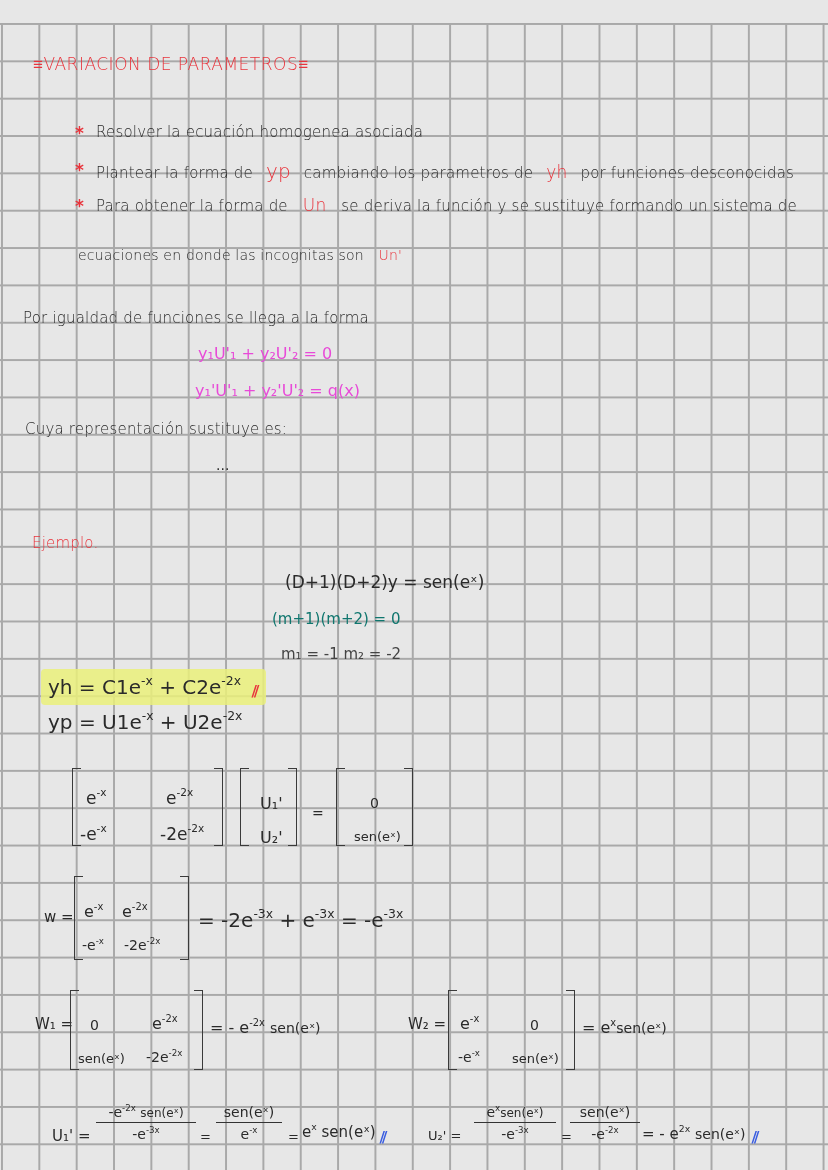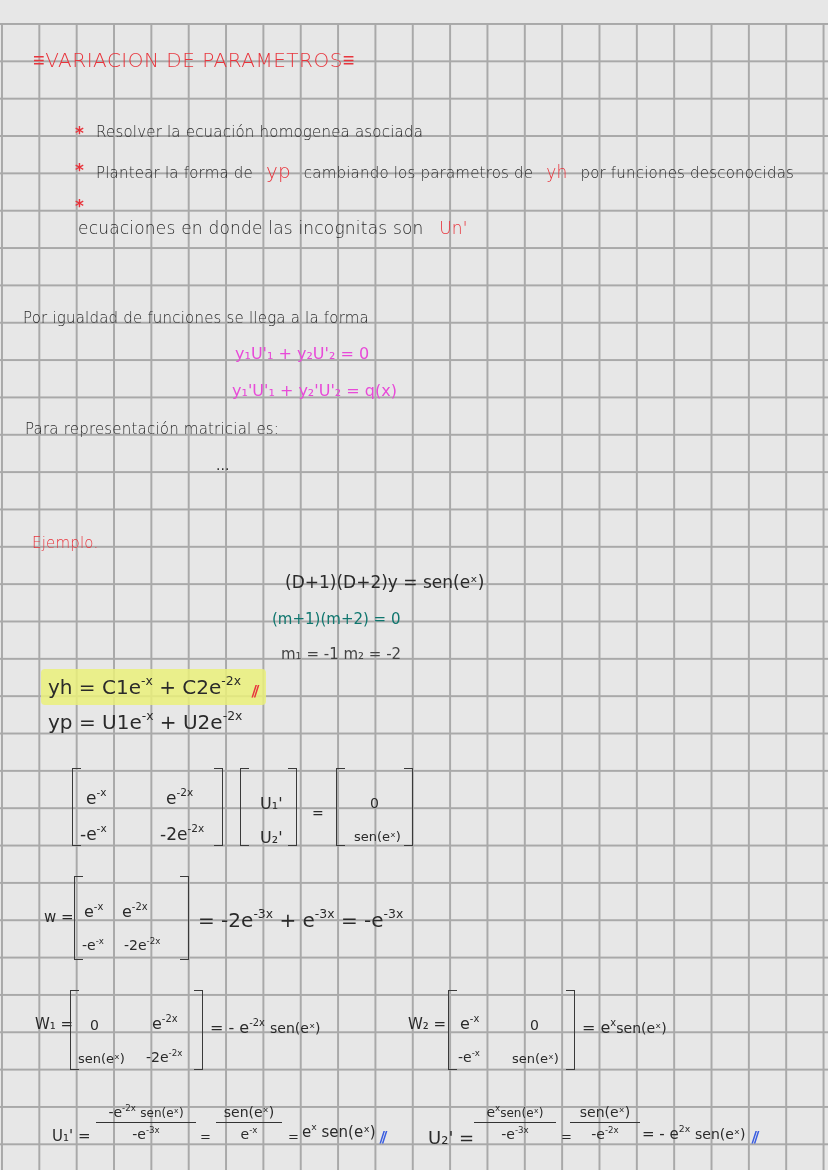--- a/index.html
+++ b/index.html
@@ -19,23 +19,23 @@
       linear-gradient(to right, #a9a9a9 1.5px, transparent 1.5px),
       linear-gradient(to bottom, #a9a9a9 1.5px, transparent 1.5px);
     background-size: 37.35px 37.35px;
     background-position: 1px 0px;
   }
   .t { position: absolute; white-space: nowrap; line-height: 1; }
   .red { color: #e8353d; }
   .pink { color: #e84ad8; }
   .blue { color: #3a5de0; }
   .hand { font-family: "DejaVu Sans", sans-serif; font-weight: 300; letter-spacing: 0.2px; }
-  .title { font-size: 20px; left: 33px; top: 50px; letter-spacing: 0.5px; }
+  .title { font-size: 17px; left: 33px; top: 56px; letter-spacing: 0.5px; }
   .body { font-size: 15px; }
-  .eq { font-size: 15px; margin-left: 37px; }
+  .eq { font-size: 15px; }
   .big { font-size: 20px; }
   sup { font-size: 0.62em; vertical-align: 0.75em; line-height: 0; }
   .star { font-size: 17px; font-weight: bold; }
   .highlight {
     position: absolute; left: 41px; top: 669px; width: 225px; height: 36px;
     background: #eaf07a; opacity: 0.85; border-radius: 4px;
   }
   .bracket {
     position: absolute; border: 1.6px solid #3a3a3a;
   }
@@ -62,30 +62,35 @@
   <div class="t red star" style="left:75px;top:162px;">*</div>
   <div class="t body hand" style="left:96px;top:161px;">
     <span>Plantear la forma de</span>
     <span class="red" style="font-size:20px;margin:0 8px;">yp</span>
     <span>cambiando los parametros de</span>
     <span class="red" style="font-size:17px;margin:0 8px;">yh</span>
     <span>por funciones desconocidas</span>
   </div>
 
   <div class="t red star" style="left:75px;top:198px;">*</div>
-
-  <div class="t body hand" style="left:78px;top:220px;font-size:17px;">
+  <div class="t body hand" style="left:96px;top:197px;">
+    <span>Para obtener la forma de</span>
+    <span class="red" style="font-size:17px;margin:0 10px;">Un</span>
+    <span>se deriva la función y se sustituye formando un sistema de</span>
+  </div>
+
+  <div class="t body hand" style="left:78px;top:248px;font-size:14px;">
     <span>ecuaciones en donde las incognitas son</span>
     <span class="red" style="margin-left:10px;">Un'</span>
   </div>
 
   <div class="t body hand" style="left:23px;top:311px;">Por igualdad de funciones se llega a la forma</div>
   <div class="t eq pink" style="left:198px;top:346px;font-size:16px;">y₁U'₁ + y₂U'₂ = 0</div>
   <div class="t eq pink" style="left:195px;top:383px;font-size:16px;">y₁'U'₁ + y₂'U'₂ = q(x)</div>
-  <div class="t body hand" style="left:25px;top:422px;">Para representación matricial es:</div>
+  <div class="t body hand" style="left:25px;top:422px;">Cuya representación sustituye es:</div>
   <div class="t" style="left:216px;top:458px;font-size:14px;">...</div>
 
   <div class="t red body hand" style="left:32px;top:536px;">Ejemplo.</div>
   <div class="t" style="left:285px;top:574px;font-size:17px;">(D+1)(D+2)y = sen(eˣ)</div>
   <div class="t" style="left:272px;top:612px;font-size:15px;color:#0f766e;">(m+1)(m+2) = 0</div>
   <div class="t" style="left:281px;top:647px;font-size:15px;color:#444;">m₁ = -1   m₂ = -2</div>
 
   <div class="highlight"></div>
   <div class="t big" style="left:48px;top:677px;">
     <span>yh =</span>
@@ -177,21 +182,21 @@
       <span class="den"><span>e</span><sup>-x</sup></span>
     </div>
     <div class="t" style="left:288px;top:1130px;font-size:13px;">=</div>
     <div class="t" style="left:302px;top:1125px;font-size:15px;">
       <span>e</span><sup>x</sup> <span>sen(eˣ)</span>
     </div>
     <div class="check blue" style="left:380px;top:1128px;">⫽</div>
   </div>
 
   <div>
-    <div class="t" style="left:428px;top:1129px;font-size:18px;">U₂' =</div>
+    <div class="t" style="left:428px;top:1129px;font-size:13px;">U₂' =</div>
     <div class="frac" style="left:474px;top:1104px;width:82px;">
       <span class="num"><span>e</span><sup>x</sup><span style="font-size:12px;">sen(eˣ)</span></span>
       <span class="den"><span>-e</span><sup>-3x</sup></span>
     </div>
     <div class="t" style="left:561px;top:1130px;font-size:13px;">=</div>
     <div class="frac" style="left:570px;top:1104px;width:70px;">
       <span class="num">sen(eˣ)</span>
       <span class="den"><span>-e</span><sup>-2x</sup></span>
     </div>
     <div class="t" style="left:642px;top:1127px;font-size:15px;">

